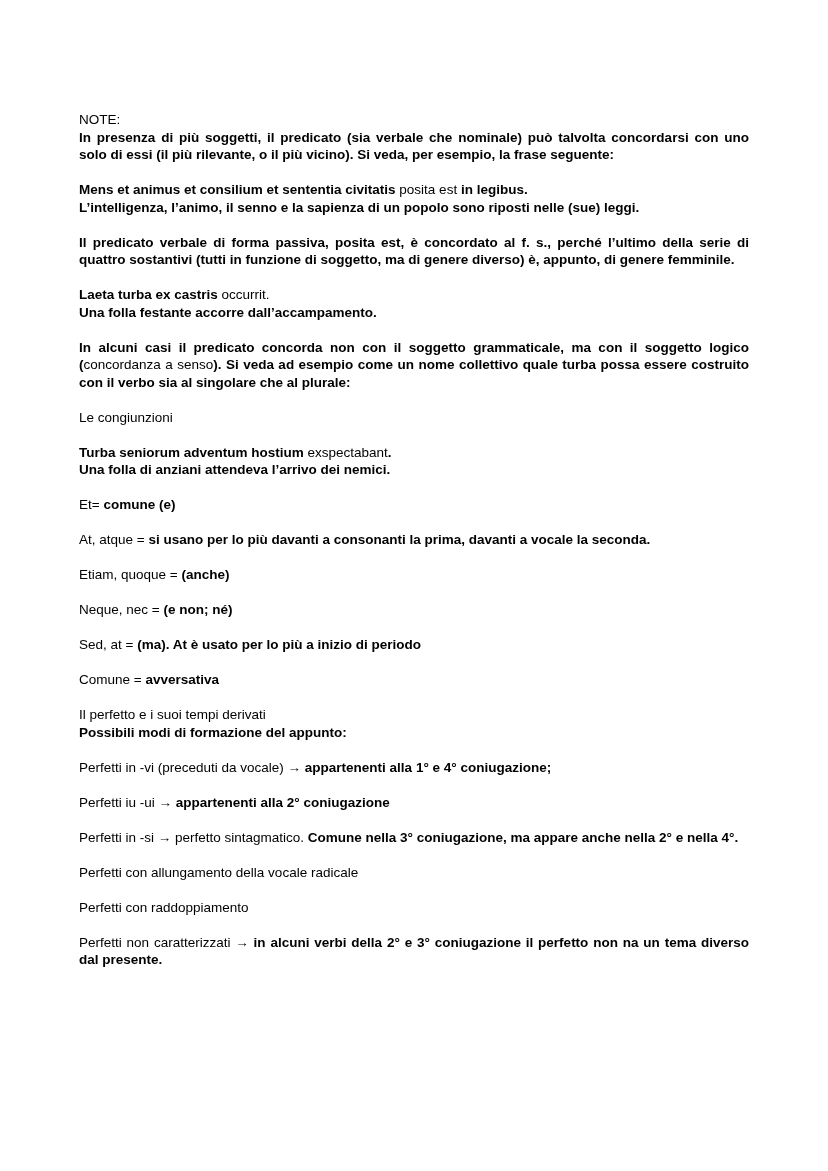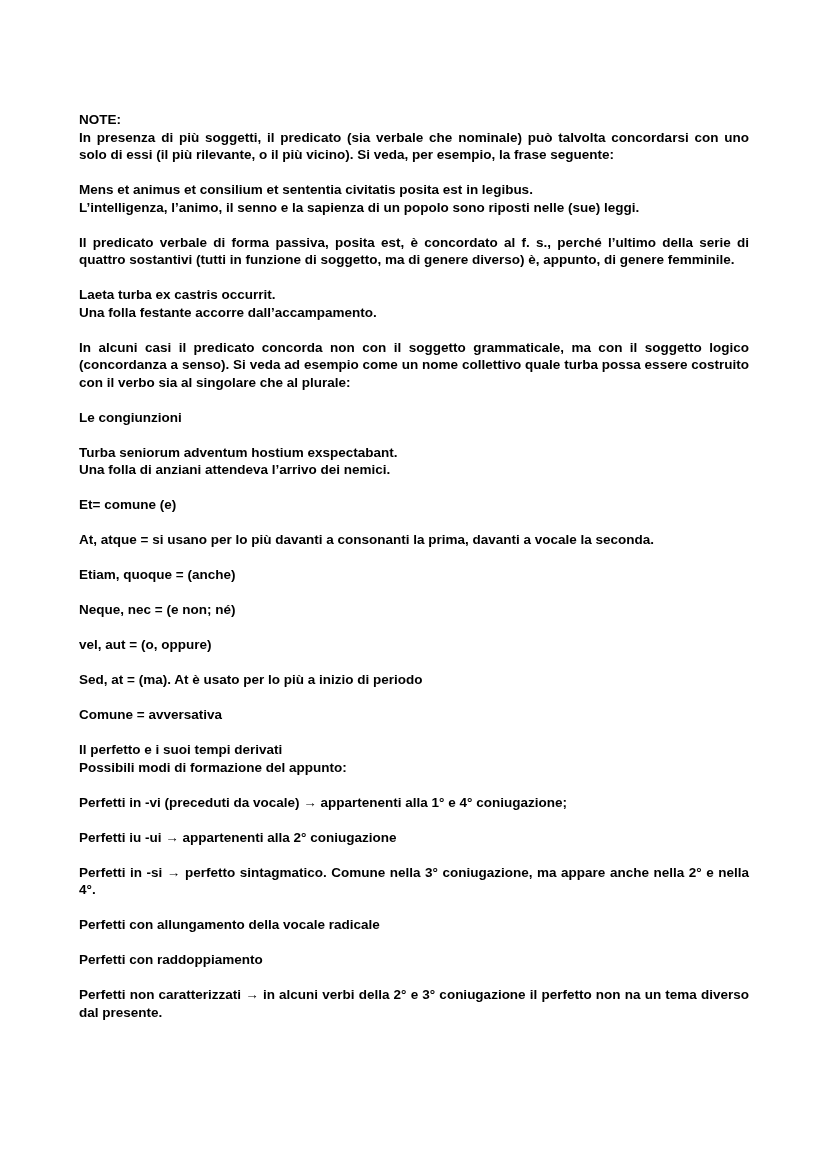--- a/index.html
+++ b/index.html
@@ -25,21 +25,21 @@
     width: 670px;
   }
   p.para {
     margin: 0 0 17.5px 0;
     padding: 0;
   }
   p.para.justify {
     text-align: justify;
   }
   span.bold {
-    font-weight: 700;
+    font-weight: 400;
   }
   span.regular {
     font-weight: 700;
   }
 </style>
 </head>
 <body>
 
 <div class="page">
   <div class="doc-body">
@@ -47,21 +47,20 @@
       <p class="para"><span class="regular">Mens et animus et consilium et sententia civitatis </span><span class="bold">posita est</span><span class="regular"> in legibus.</span><br><span class="regular">L’intelligenza, l’animo, il senno e la sapienza di un popolo sono riposti nelle (sue) leggi.</span></p>
       <p class="para justify"><span class="regular">Il predicato verbale di forma passiva, posita est, è concordato al f. s., perché l’ultimo della serie di quattro sostantivi (tutti in funzione di soggetto, ma di genere diverso) è, appunto, di genere femminile.</span></p>
       <p class="para"><span class="regular">Laeta turba ex castris </span><span class="bold">occurrit.</span><br><span class="regular">Una folla festante accorre dall’accampamento.</span></p>
       <p class="para justify"><span class="regular">In alcuni casi il predicato concorda non con il soggetto grammaticale, ma con il soggetto logico (</span><span class="bold">concordanza a senso</span><span class="regular">). Si veda ad esempio come un nome collettivo quale turba possa essere costruito con il verbo sia al singolare che al plurale:</span></p>
       <p class="para"><span class="bold">Le congiunzioni</span></p>
       <p class="para"><span class="regular">Turba seniorum adventum hostium </span><span class="bold">exspectabant</span><span class="regular">.</span><br><span class="regular">Una folla di anziani attendeva l’arrivo dei nemici.</span></p>
       <p class="para"><span class="bold">Et=</span><span class="regular"> comune (e)</span></p>
       <p class="para"><span class="bold">At, atque =</span><span class="regular"> si usano per lo più davanti a consonanti la prima, davanti a vocale la seconda.</span></p>
       <p class="para"><span class="bold">Etiam, quoque =</span><span class="regular"> (anche)</span></p>
       <p class="para"><span class="bold">Neque, nec =</span><span class="regular"> (e non; né)</span></p>
-      <p class="para"><span class="bold">vel, aut =</span><span class="regular"> (o, oppure)</span></p>
       <p class="para"><span class="bold">Sed, at =</span><span class="regular"> (ma). At è usato per lo più a inizio di periodo</span></p>
       <p class="para"><span class="bold">Comune =</span><span class="regular"> avversativa</span></p>
       <p class="para"><span class="bold">Il perfetto e i suoi tempi derivati</span><br><span class="regular">Possibili modi di formazione del appunto:</span></p>
       <p class="para"><span class="bold">Perfetti in -vi (preceduti da vocale)</span><span class="regular"> → appartenenti alla 1° e 4° coniugazione;</span></p>
       <p class="para"><span class="bold">Perfetti iu -ui</span><span class="regular"> → appartenenti alla 2° coniugazione</span></p>
       <p class="para justify"><span class="bold">Perfetti in -si → perfetto sintagmatico.</span><span class="regular"> Comune nella 3° coniugazione, ma appare anche nella 2° e nella 4°.</span></p>
       <p class="para"><span class="bold">Perfetti con allungamento della vocale radicale</span></p>
       <p class="para"><span class="bold">Perfetti con raddoppiamento</span></p>
       <p class="para justify"><span class="bold">Perfetti non caratterizzati</span><span class="regular"> → in alcuni verbi della 2° e 3° coniugazione il perfetto non na un tema diverso dal presente.</span></p>
     </div>

